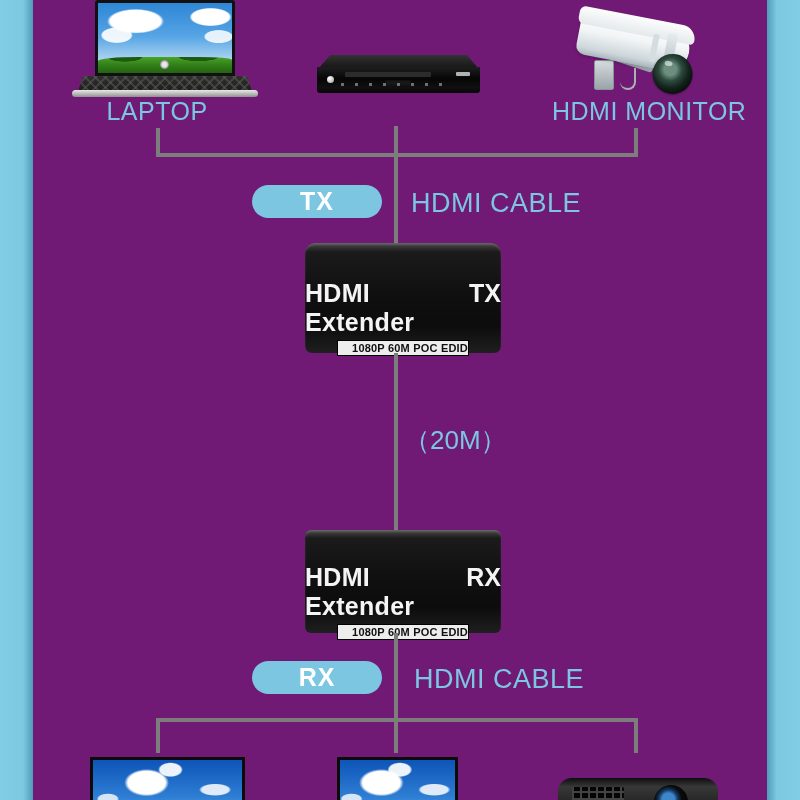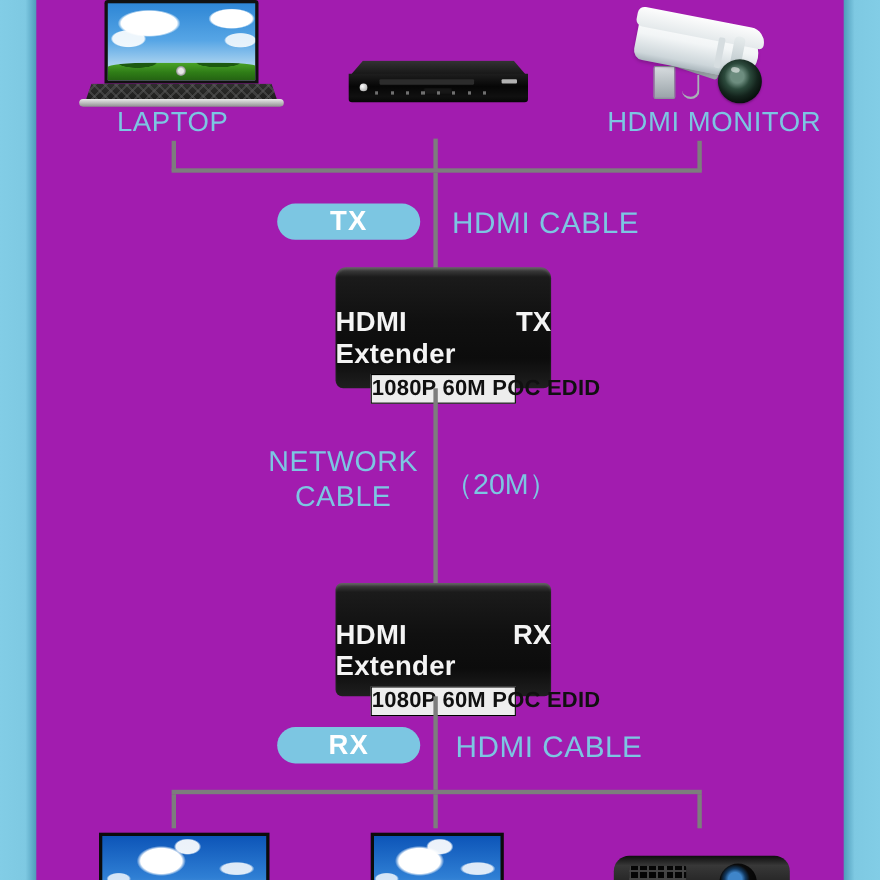--- a/index.html
+++ b/index.html
@@ -4,21 +4,21 @@
 <style>
   :root{
     --accent-blue:#7cc6e2;
     --line-gray:#7d7d7d;
     --strip-blue:#82cde6;
     --strip-edge:#4e9cba;
     --badge-text:#ffffff;
   }
   *{margin:0;padding:0;box-sizing:border-box;}
   body{background:#fff;font-family:"Liberation Sans",sans-serif;}
-  .canvas{position:relative;width:800px;height:800px;background:#a21caf;overflow:hidden;}
+  .canvas{position:relative;width:800px;height:800px;background:#701a75;overflow:hidden;}
 
   
   .strip{position:absolute;top:0;height:800px;width:33px;}
   .strip.left{left:0;background:linear-gradient(to right,var(--strip-blue) 0%,#7ec9e2 70%,var(--strip-edge) 100%);}
   .strip.right{right:0;background:linear-gradient(to left,var(--strip-blue) 0%,#7ec9e2 70%,var(--strip-edge) 100%);}
 
   
   .line{position:absolute;background:var(--line-gray);}
 
   
@@ -32,21 +32,21 @@
   .length-lbl{position:absolute;left:404px;top:423px;color:var(--accent-blue);font-size:26px;white-space:nowrap;}
 
   
   .extender{position:absolute;left:305px;width:196px;background:
       linear-gradient(180deg,#4a4a4a 0%,#1b1b1b 8%,#101010 45%,#0c0c0c 75%,#1f1f1f 100%);
       border-radius:10px 10px 7px 7px;box-shadow:inset 0 2px 2px rgba(255,255,255,.15);}
   .ext-row{display:flex;justify-content:center;align-items:baseline;gap:11px;color:#f4f4f4;}
   .ext-name{font-size:25px;font-weight:bold;letter-spacing:.3px;}
   .ext-port{font-size:25px;font-weight:bold;}
   .ext-bar{width:132px;margin:3px auto 0;background:#ededed;color:#101010;border:1px solid #000;
-           font-size:20px;font-weight:bold;text-align:right;letter-spacing:.2px;padding:1px 0;white-space:nowrap;}
+           font-size:11px;font-weight:bold;text-align:right;letter-spacing:.2px;padding:1px 0;white-space:nowrap;}
 
   
   .laptop{position:absolute;left:72px;top:0;width:186px;height:98px;}
   .lap-screen{position:absolute;left:23px;top:0;width:140px;height:76px;background:#111;
               border-radius:3px 3px 0 0;padding:3px;}
   .lap-wall{position:relative;width:100%;height:100%;overflow:hidden;background:
       radial-gradient(ellipse 46px 20px at 28% 26%,#fff 0 55%,rgba(255,255,255,0) 62%),
       radial-gradient(ellipse 26px 13px at 14% 46%,rgba(255,255,255,.9) 0 55%,rgba(255,255,255,0) 62%),
       radial-gradient(ellipse 34px 15px at 84% 20%,#fff 0 55%,rgba(255,255,255,0) 62%),
       radial-gradient(ellipse 24px 11px at 90% 48%,rgba(255,255,255,.85) 0 55%,rgba(255,255,255,0) 62%),
@@ -177,24 +177,20 @@
 
   <div class="extender" style="top:243px;height:110px">
     <div class="ext-row" style="margin-top:36px">
       <span class="ext-name">HDMI Extender</span>
       <span class="ext-port">TX</span>
     </div>
     <div class="ext-bar">1080P 60M POC EDID</div>
   </div>
 
   <div class="line" style="left:394px;top:353px;width:4px;height:177px"></div>
-  <div class="netcable">
-    <div>NETWORK</div>
-    <div>CABLE</div>
-  </div>
   <div class="length-lbl">（20M）</div>
 
   <div class="extender" style="top:530px;height:103px;border-radius:6px">
     <div class="ext-row" style="margin-top:33px">
       <span class="ext-name">HDMI Extender</span>
       <span class="ext-port">RX</span>
     </div>
     <div class="ext-bar">1080P 60M POC EDID</div>
   </div>
 

